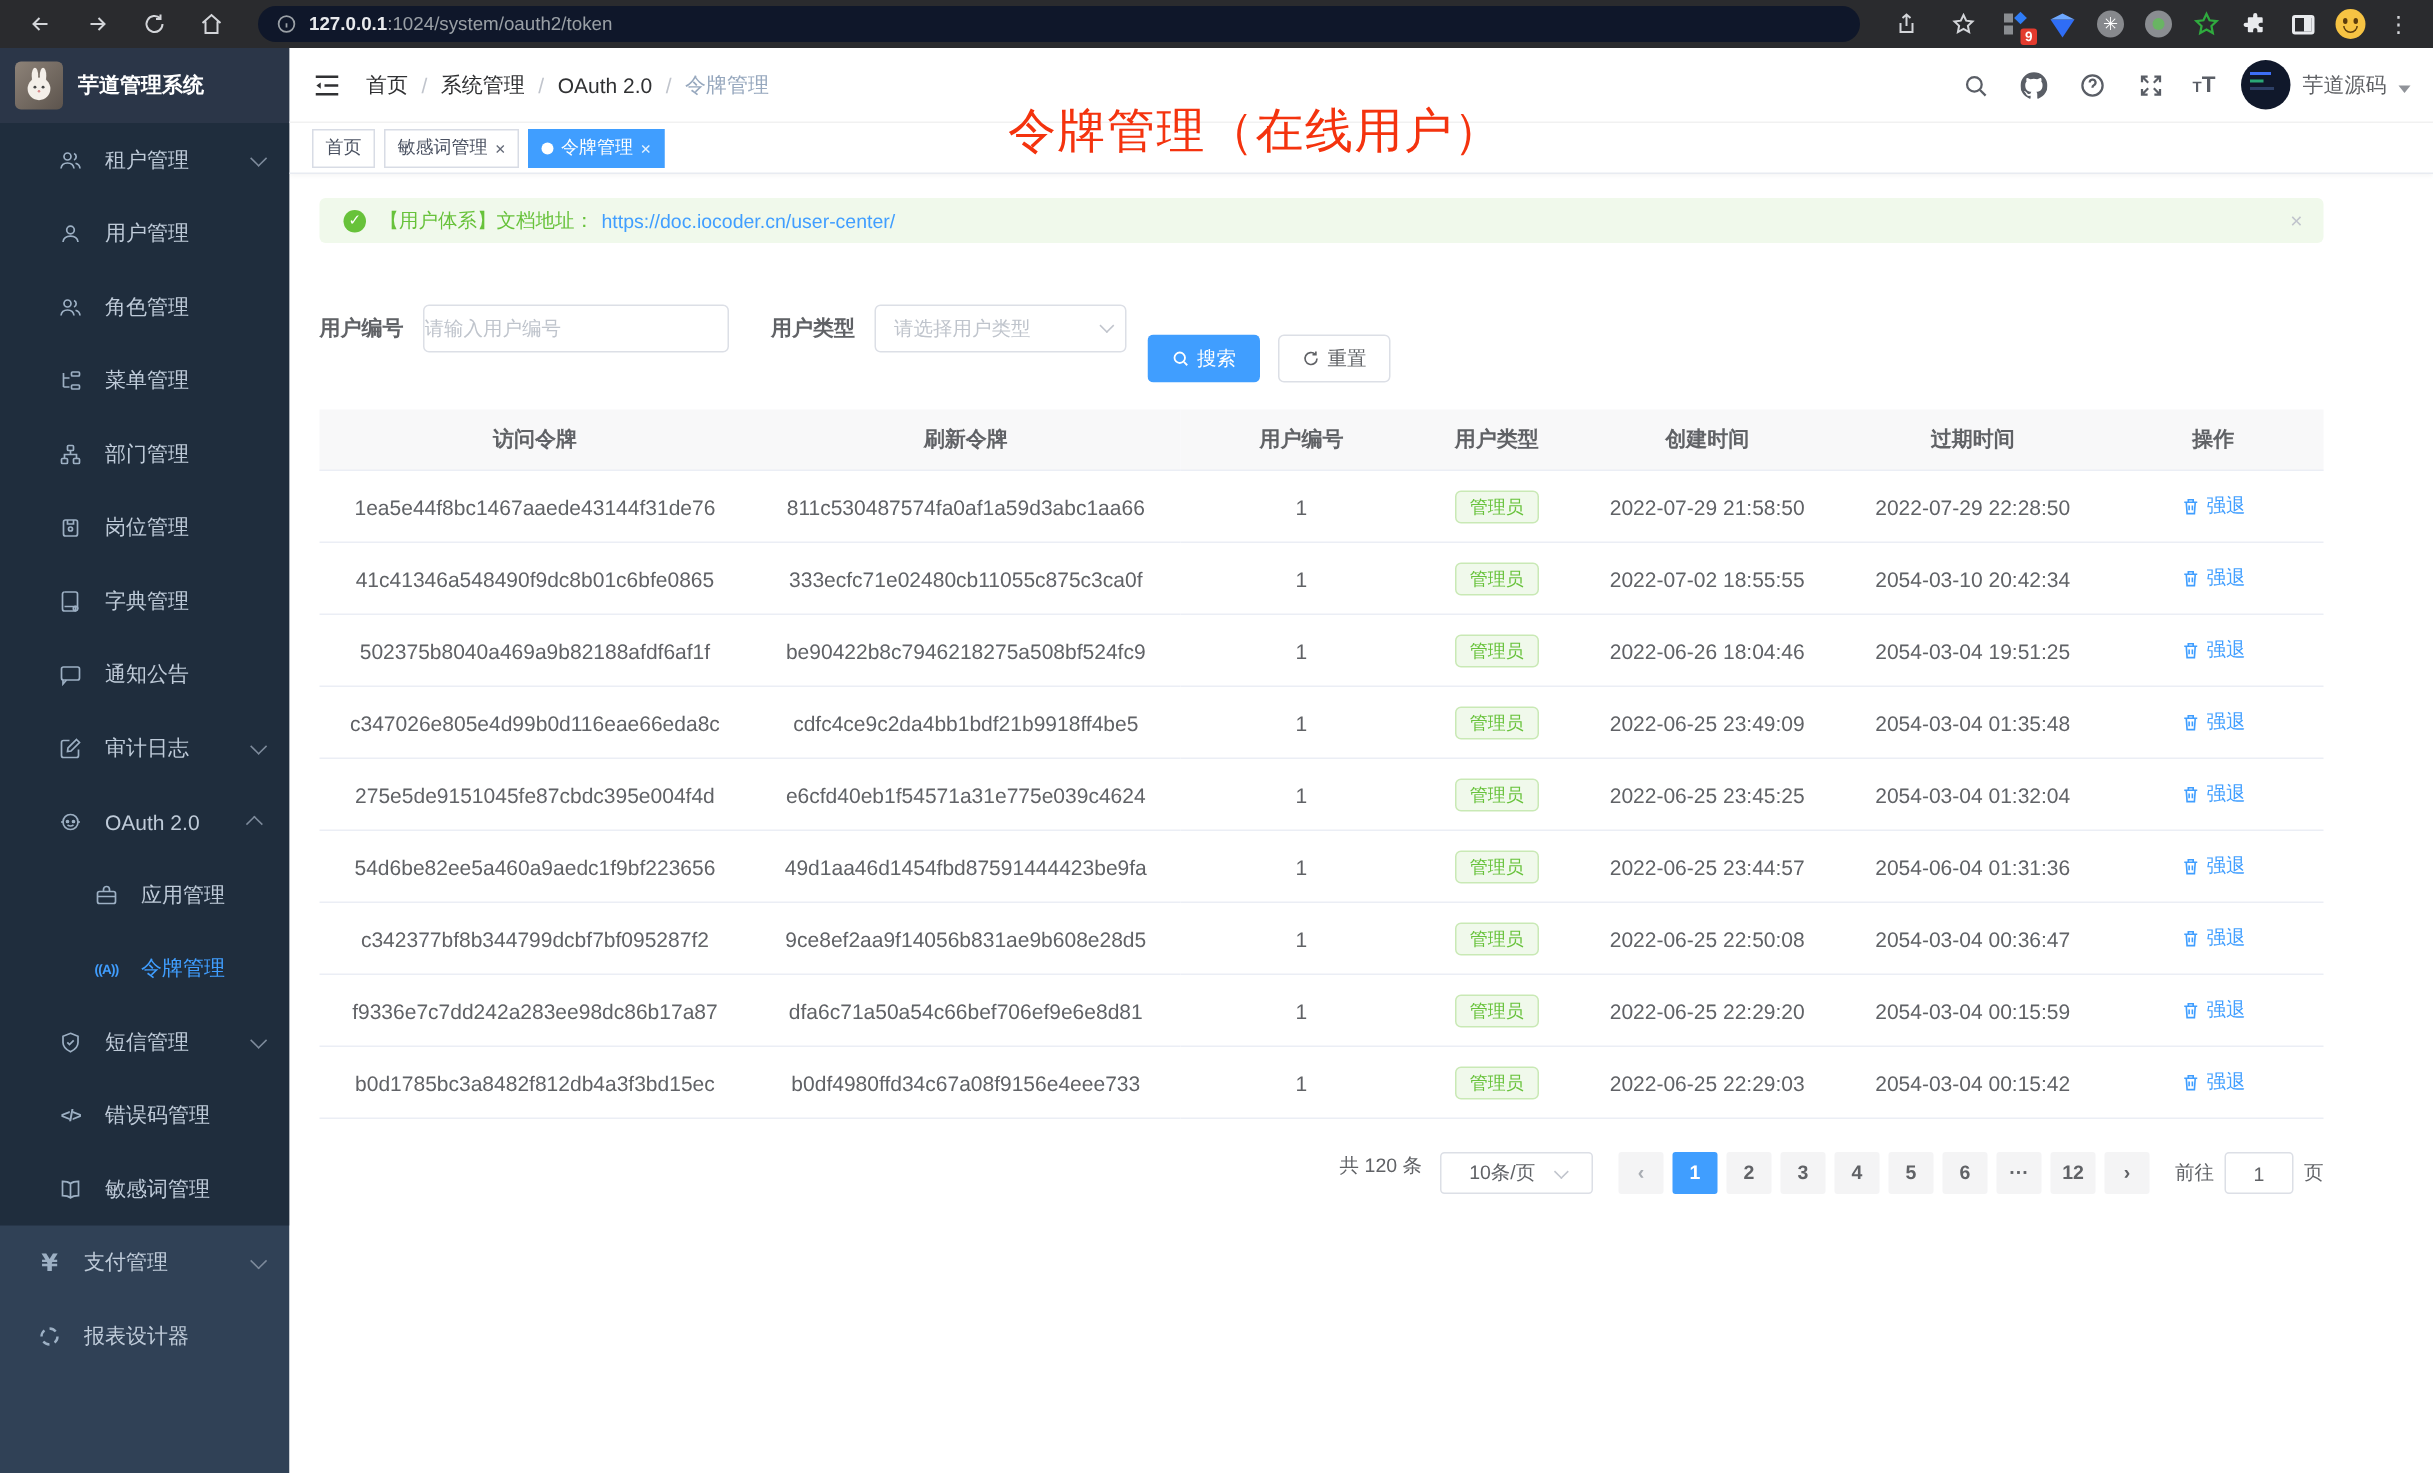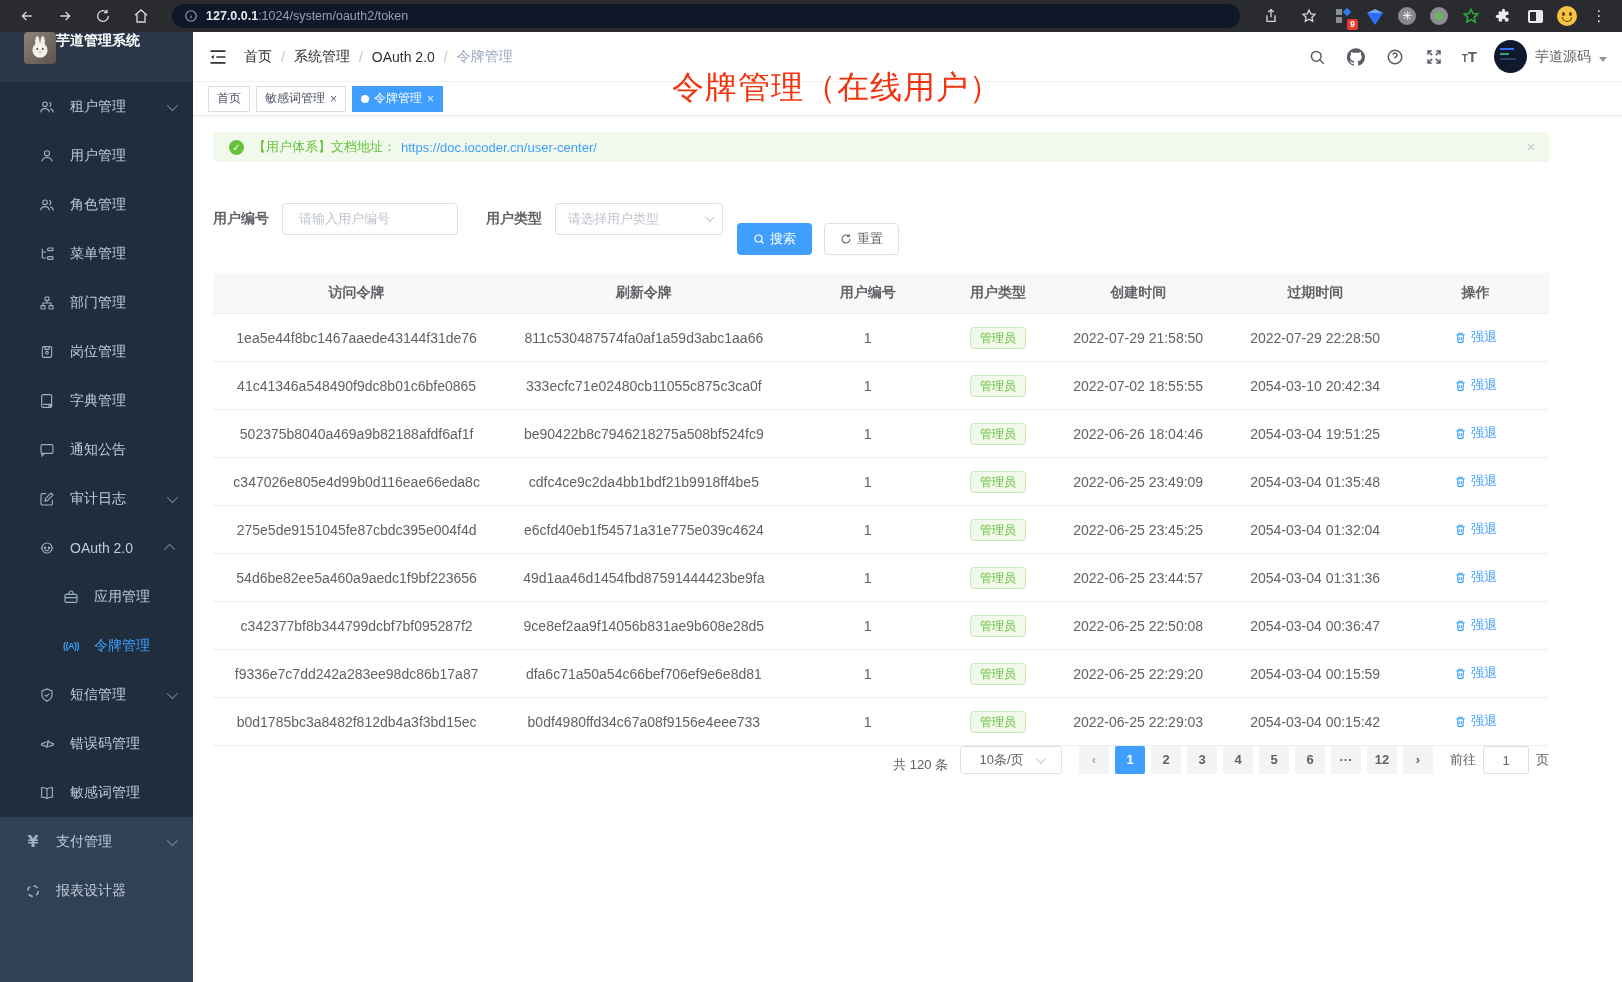--- a/index.html
+++ b/index.html
@@ -39,21 +39,21 @@
   .emoji-face i { position:absolute; width:3px; height:4px; background:#5b3c0c; border-radius:50%; top:6px; }
   .emoji-face i.l { left:5px; } .emoji-face i.r { right:5px; }
   .emoji-face u { position:absolute; left:5px; right:5px; bottom:4px; height:5px; border:1.5px solid #5b3c0c; border-top:none; border-radius:0 0 8px 8px; }
   .vdots { color:#d3d5d9; font-size:15px; letter-spacing:0; }
 
   
   .app { display:flex; height:950px; position:relative; }
 
   
   .sidebar { width:193px; background:#304156; flex:0 0 auto; display:flex; flex-direction:column; }
-  .side-header { height:50px; background:#2b3648; display:flex; padding-left:24px; flex:0 0 auto; }
+  .side-header { height:50px; background:#2b3648; display:flex; align-items:center; gap:10px; padding-left:10px; flex:0 0 auto; }
   .logo-box { width:32px; height:32px; border-radius:4px; background:linear-gradient(135deg,#8d8278,#5c544d); display:flex; align-items:center; justify-content:center; overflow:hidden; }
   .logo-box svg { width:26px; height:26px; }
   .side-title { color:#fff; font-size:14px; font-weight:700; }
   .menu { flex:1; }
   .menu-nested { background:#1f2d3d; }
   .menu-item { height:49px; display:flex; align-items:center; color:#bfcbd9; font-size:14px; cursor:pointer; padding-right:18px; }
   .menu-item .micon { width:18px; height:18px; margin-right:14px; color:#9db0c4; display:flex; align-items:center; justify-content:center; flex:0 0 auto; }
   .menu-item .micon svg { width:16px; height:16px; }
   .lv0 { padding-left:24px; }
   .lv1 { padding-left:38px; }
@@ -102,40 +102,40 @@
   
   .content { padding:16px 73px 0 20px; flex:1; }
 
   .alert { height:30px; background:#f0f9eb; border-radius:4px; display:flex; align-items:center; padding:0 16px; font-size:13px; color:#67c23a; position:relative; }
   .check-ic { width:15px; height:15px; border-radius:50%; background:#67c23a; color:#fff; display:flex; align-items:center; justify-content:center; font-size:10px; margin-right:9px; flex:0 0 auto; }
   .alert-link { color:#409eff; text-decoration:none; margin-left:5px; }
   .alert-close { position:absolute; right:14px; top:8px; color:#c0c4cc; font-size:14px; line-height:1; cursor:pointer; }
 
   .filter-row { display:flex; align-items:center; margin-top:20px; font-size:14px; }
   .flabel { font-weight:700; color:#606266; margin-right:13px; white-space:nowrap; }
-  .finput { width:176px; height:32px; border:1px solid #dcdfe6; border-radius:4px; padding:0 16px; font-size:13px; color:#737373; outline:none; }
+  .finput { width:204px; height:32px; border:1px solid #dcdfe6; border-radius:4px; padding:0 0; font-size:13px; color:#737373; outline:none; }
   .finput::placeholder { color:#bfc4cc; }
   .fgap { width:28px; }
   .fselect { width:168px; height:32px; border:1px solid #dcdfe6; border-radius:4px; display:flex; align-items:center; justify-content:space-between; padding:0 10px 0 12px; font-size:13px; color:#bfc4cc; cursor:pointer; background:#fff; }
   .sel-chev { width:7px; height:7px; border-right:1.3px solid #c0c4cc; border-bottom:1.3px solid #c0c4cc; transform:rotate(45deg) translateY(-2px); }
   .btn { height:32px; border-radius:4px; font-size:13px; display:inline-flex; align-items:center; gap:5px; padding:0 15px; cursor:pointer; border:1px solid transparent; font-family:inherit;margin-top:41px; }
   .btn-primary { background:#409eff; color:#fff; margin-left:14px; }
   .btn-plain { background:#fff; color:#606266; border-color:#dcdfe6; margin-left:12px; }
   .btn svg { width:12px; height:12px; }
 
   
   table.grid { width:100%; border-collapse:collapse; margin-top:18px; table-layout:fixed; }
   .grid th { background:#f8f8f9; color:#606266; font-size:14px; font-weight:700; padding:11px 0; border-bottom:1px solid #ebeef5; text-align:center; }
   .grid td { height:48px; text-align:center; font-size:14px; color:#606266; border-bottom:1px solid #ebeef5; white-space:nowrap; overflow:hidden; }
   .tag-success { display:inline-block; height:22px; line-height:20px; padding:0 9px; font-size:12px; color:#67c23a; background:#f0f9eb; border:1px solid #c9e9b5; border-radius:4px; }
   .action-link { color:#409eff; font-size:13px; display:inline-flex; align-items:center; gap:4px; cursor:pointer; text-decoration:none; }
   .action-link svg { width:13px; height:13px; }
 
   
-  .pagination { display:flex; justify-content:flex-end; align-items:flex-end; font-size:13px; color:#606266; }
+  .pagination { display:flex; justify-content:flex-end; align-items:flex-start; margin-top:22px; font-size:13px; color:#606266; }
   .ptotal { margin-right:12px; }
   .psize { width:102px; height:28px; border:1px solid #dcdfe6; border-radius:3px; display:flex; align-items:center; justify-content:center; gap:12px; color:#606266; margin-right:14px; cursor:pointer; background:#fff; }
   .pbtn { min-width:30px; height:28px; line-height:28px; background:#f4f4f5; color:#606266; text-align:center; border-radius:2px; margin:0 3px; font-weight:700; font-size:13px; cursor:pointer; padding:0 4px; }
   .pbtn.active { background:#409eff; color:#fff; }
   .parrow { color:#a9adb3; font-weight:700; }
   .parrow.next { color:#606266; }
   .goto { margin-left:14px; display:flex; align-items:center; }
   .goto-input { width:46px; height:28px; border:1px solid #dcdfe6; border-radius:3px; text-align:center; font-size:13px; color:#606266; margin:0 7px; outline:none; }
 </style>
 </head>
@@ -649,21 +649,21 @@
             </tr>
 
             <tr>
               <td>54d6be82ee5a460a9aedc1f9bf223656</td>
               <td>49d1aa46d1454fbd87591444423be9fa</td>
               <td>1</td>
               <td>
                 <span class="tag-success">管理员</span>
               </td>
               <td>2022-06-25 23:44:57</td>
-              <td>2054-03-04 01:31:36</td>
+              <td>2054-06-04 01:31:36</td>
               <td>
                 <a class="action-link" href="#">
                   <svg viewBox="0 0 24 24" fill="none" stroke="currentColor" stroke-width="2">
                     <path d="M4 7h16M9 7V4h6v3M6.5 7l1 14h9l1-14M10 11v6M14 11v6"></path>
                   </svg>
                   <span>强退</span>
                 </a>
               </td>
             </tr>
 

